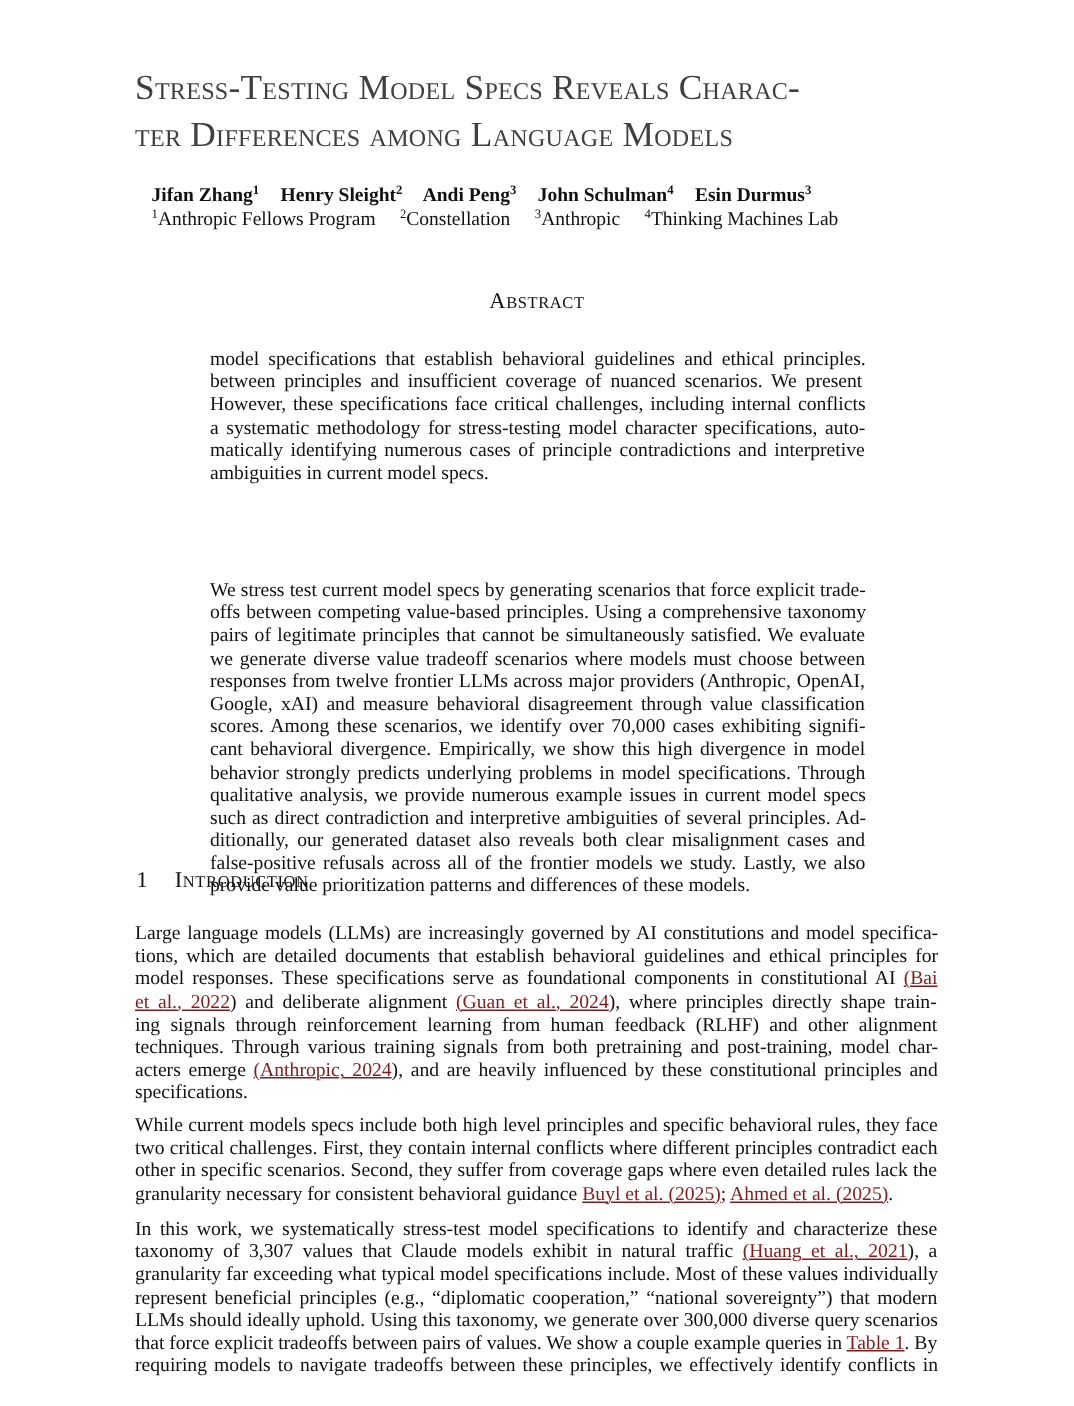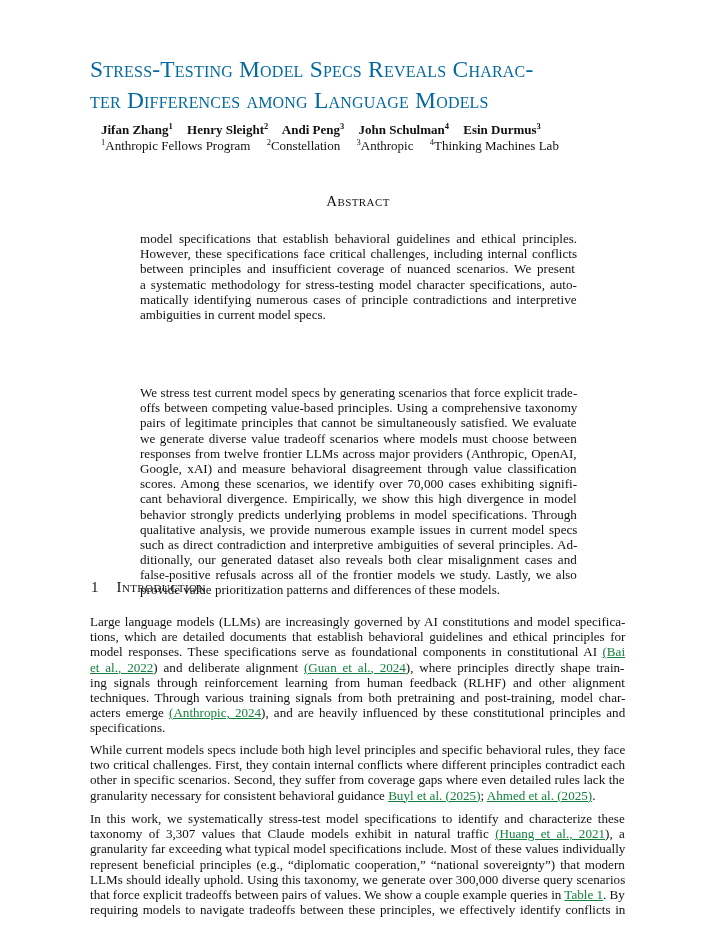--- a/index.html
+++ b/index.html
@@ -1,21 +1,21 @@
 <!DOCTYPE html>
 <html><head>
 <meta charset="utf-8">
 <style>
   html, body { margin: 0; padding: 0; background: #ffffff; }
   body { width: 716px; height: 937px; position: relative; overflow: hidden;
          font-family: "Liberation Serif", "DejaVu Serif", serif; color: #111; }
   .page { position: absolute; left: 0; top: 0; width: 716px; height: 937px; }
-  .title { position: absolute; left: 90px; top: 54px; width: 540px;
+  .title { position: absolute; left: 90px; top: 44px; width: 540px;
            font-size: 23.5px; line-height: 31px; font-variant: small-caps;
-           letter-spacing: 0.2px; color: #0369a1; }
+           letter-spacing: 0.2px; color: #404040; }
   .title .line { display: block; white-space: nowrap; }
   .authors { position: absolute; left: 101px; top: 122px; font-size: 13px;
              line-height: 15px; font-weight: bold; white-space: nowrap; }
   .authors .au { margin-right: 11px; }
   .affils { position: absolute; left: 101px; top: 138px; font-size: 13px;
             line-height: 15px; white-space: nowrap; }
   .affils .af { margin-right: 13px; text-align: right; }
   sup { font-size: 8.5px; vertical-align: 5px; line-height: 0; }
   .abstract-head { position: absolute; left: 0; width: 716px; top: 193px;
                    text-align: center; font-size: 15px; font-variant: small-caps;
@@ -23,21 +23,21 @@
   .para { position: absolute; font-size: 13.1px; line-height: 15.2px; }
   .para .ln { display: block; text-align: justify; text-align-last: justify;
               white-space: nowrap; height: 15.2px; overflow: visible; }
   .para .ln.last { text-align-last: left; }
   .abs { left: 140px; width: 437px; }
   .body { left: 90px; width: 535px; }
   .sec-head { position: absolute; left: 91px; top: 578px; font-size: 15px;
               line-height: 18px; white-space: nowrap; }
   .sec-head .num { margin-right: 18px; }
   .sec-head .name { font-variant: small-caps; letter-spacing: 0.4px; }
-  a.cite { color: #15803d; text-decoration: underline; text-decoration-thickness: 1px; }
+  a.cite { color: #7f1d1d; text-decoration: underline; text-decoration-thickness: 1px; }
   .ln span { white-space: nowrap; }
 </style>
 </head>
 <body>
 
 <div class="page">
 
   <div class="title">
     <span class="line">Stress-Testing Model Specs Reveals Charac-</span>
     <span class="line">ter Differences among Language Models</span>
@@ -55,22 +55,22 @@
     <span class="af"><sup>1</sup><span>Anthropic Fellows Program</span></span>
     <span class="af"><sup>2</sup><span>Constellation</span></span>
     <span class="af"><sup>3</sup><span>Anthropic</span></span>
     <span class="af"><sup>4</sup><span>Thinking Machines Lab</span></span>
   </div>
 
   <div class="abstract-head">Abstract</div>
 
   <div class="para abs" style="top:231px;">
     <span class="ln" style="display: block; width: auto; word-spacing: 2.875px; text-align-last: left;">model specifications that establish behavioral guidelines and ethical principles.</span>
+    <span class="ln" style="display: block; width: auto; word-spacing: 2.6px; text-align-last: left;">between principles and insufficient coverage of nuanced scenarios.  We present</span>
     <span class="ln" style="display: block; width: auto; word-spacing: 1.25px; text-align-last: left;">However, these specifications face critical challenges, including internal conflicts</span>
-    <span class="ln" style="display: block; width: auto; word-spacing: 2.6px; text-align-last: left;">between principles and insufficient coverage of nuanced scenarios.  We present</span>
     <span class="ln" style="display: block; width: auto; word-spacing: 1.75px; text-align-last: left;">a systematic methodology for stress-testing model character specifications, auto-</span>
     <span class="ln" style="display: block; width: auto; word-spacing: 1.75px; text-align-last: left;">matically identifying numerous cases of principle contradictions and interpretive</span>
     <span class="ln last">ambiguities in current model specs.</span>
   </div>
 
   <div class="para abs" style="top:337px;margin-top:48px;">
     <span class="ln" style="display: block; width: auto; word-spacing: 0.166667px; text-align-last: left;">We stress test current model specs by generating scenarios that force explicit trade-</span>
     <span class="ln" style="display: block; width: auto; word-spacing: 0.75px; text-align-last: left;">offs between competing value-based principles. Using a comprehensive taxonomy</span>
     <span class="ln" style="display: block; width: auto; word-spacing: 1px; text-align-last: left;">pairs of legitimate principles that cannot be simultaneously satisfied. We evaluate</span>
     <span class="ln" style="display: block; width: auto; word-spacing: 1.3px; text-align-last: left;">we generate diverse value tradeoff scenarios where models must choose between</span>

